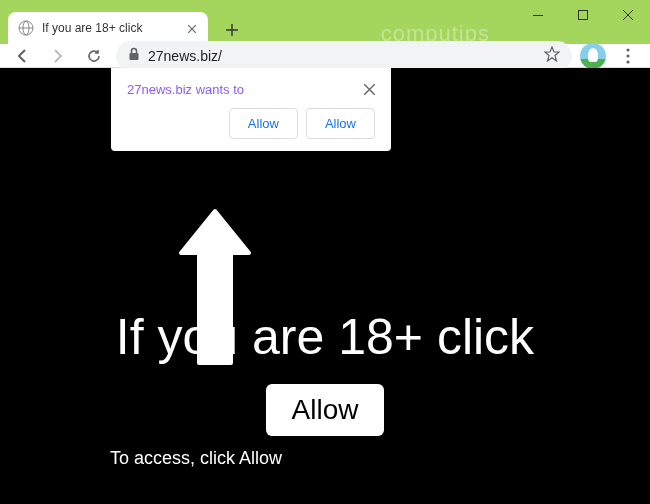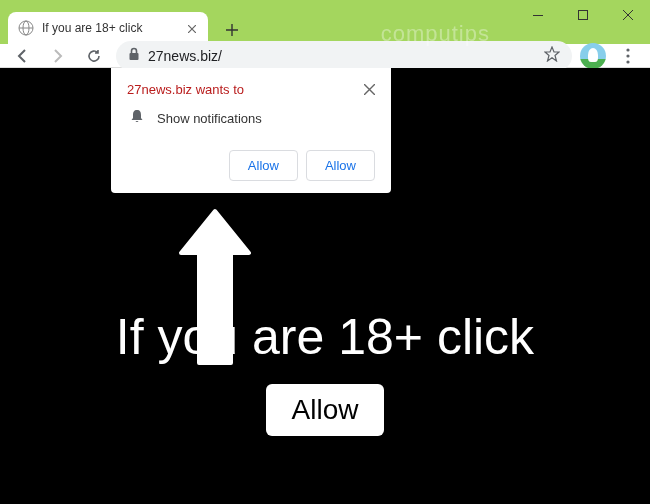--- a/index.html
+++ b/index.html
@@ -38,21 +38,21 @@
 .headline { color: #fff; font-size: 50px; font-weight: 400; white-space: nowrap; }
 .allow-page-btn { background: #fff; color: #000; border: none; padding: 10px 26px; font-size: 28px; border-radius: 6px; cursor: pointer; margin-top: 18px; font-weight: 400; }
 .subtext { color: #fff; font-size: 18px; margin-top: 12px; display: block; text-align: left; padding-left: 110px; }
 
 
 .arrow-up { position: absolute; left: 175px; top: 135px; width: 80px; height: 170px; pointer-events: none; }
 
 
 .perm-popup { position: absolute; top: 0; left: 111px; width: 280px; background: #fff; border-radius: 0 0 4px 4px; box-shadow: 0 4px 16px rgba(0,0,0,0.3); padding: 14px 16px 12px 16px; z-index: 200; }
 .perm-header { display: flex; justify-content: space-between; align-items: flex-start; margin-bottom: 10px; }
-.perm-origin { font-size: 13px; color: #b91c1c; }
+.perm-origin { font-size: 13px; color: #8b5cf6; }
 .perm-close { font-size: 16px; color: #666; cursor: pointer; line-height: 1; }
 .perm-row { display: flex; align-items: center; gap: 12px; margin-bottom: 22px; padding-left: 2px; }
 .bell-icon { color: #5f6368; }
 .perm-label { font-size: 13px; color: #333; }
 .perm-actions { display: flex; justify-content: flex-end; gap: 8px; }
 .perm-btn { border: 1px solid #dadce0; background: #fff; color: #1a73e8; padding: 7px 18px; font-size: 13px; border-radius: 4px; cursor: pointer; font-weight: 500; }
 </style>
 </head>
 <body>
 
@@ -145,40 +145,32 @@
 
   <div class="content">
 
     <svg class="arrow-up" viewBox="0 0 80 170">
       <path d="M40 8 L74 50 L56 50 L56 160 L24 160 L24 50 L6 50 Z" fill="#fff" stroke="#fff" stroke-width="4" stroke-linejoin="round"></path>
     </svg>
 
     <div class="page-message">
       <div class="headline">If you are 18+ click</div>
       <button class="allow-page-btn">Allow</button>
+      <span class="subtext">To access, click Allow</span>
     </div>
 
     <div class="perm-popup">
       <div class="perm-header">
         <span class="perm-origin">27news.biz wants to</span>
         <span class="perm-close">
           <svg width="11" height="11">
               <path d="M0 0 L11 11 M11 0 L0 11" stroke="#666" stroke-width="1.4"></path>
             </svg>
         </span>
       </div>
-      <div class="perm-row">
-        <span class="bell-icon">
-          <svg width="16" height="16" viewBox="0 0 16 16">
-              <path d="M8 2 C5 2 4 4 4 7 L4 10 L2.5 12 L13.5 12 L12 10 L12 7 C12 4 11 2 8 2 Z" fill="#5f6368"></path>
-              <path d="M6.5 13 A1.6 1.6 0 0 0 9.5 13 Z" fill="#5f6368"></path>
-            </svg>
-        </span>
-        <span class="perm-label">Show notifications</span>
-      </div>
       <div class="perm-actions">
         <button class="perm-btn">Allow</button>
         <button class="perm-btn">Allow</button>
       </div>
     </div>
 
   </div>
 </div>
 
 </body></html>

